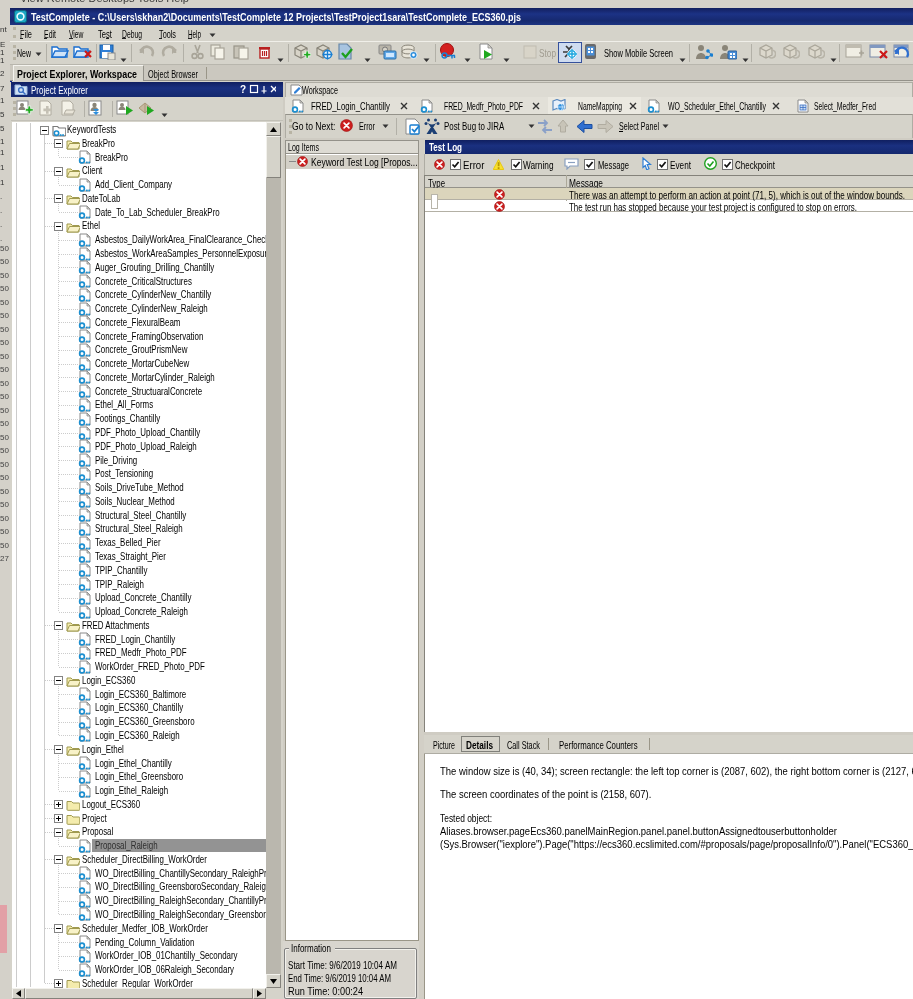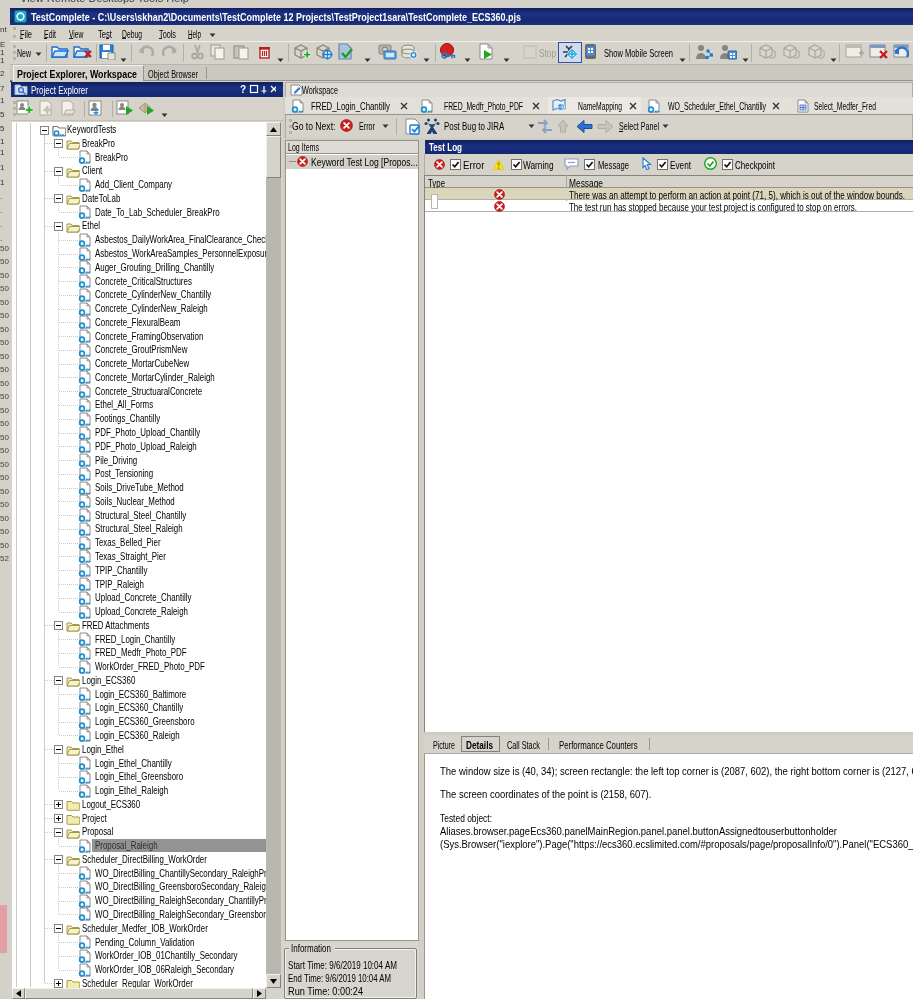--- a/index.html
+++ b/index.html
@@ -42,21 +42,21 @@
 <div style="left:0px;top:419px;width:9px;height:10px;font-size:8px;color:#444;overflow:hidden;line-height:9px;">50</div>
 <div style="left:0px;top:433px;width:9px;height:10px;font-size:8px;color:#444;overflow:hidden;line-height:9px;">50</div>
 <div style="left:0px;top:446px;width:9px;height:10px;font-size:8px;color:#444;overflow:hidden;line-height:9px;">50</div>
 <div style="left:0px;top:460px;width:9px;height:10px;font-size:8px;color:#444;overflow:hidden;line-height:9px;">50</div>
 <div style="left:0px;top:473px;width:9px;height:10px;font-size:8px;color:#444;overflow:hidden;line-height:9px;">50</div>
 <div style="left:0px;top:487px;width:9px;height:10px;font-size:8px;color:#444;overflow:hidden;line-height:9px;">50</div>
 <div style="left:0px;top:500px;width:9px;height:10px;font-size:8px;color:#444;overflow:hidden;line-height:9px;">50</div>
 <div style="left:0px;top:514px;width:9px;height:10px;font-size:8px;color:#444;overflow:hidden;line-height:9px;">50</div>
 <div style="left:0px;top:527px;width:9px;height:10px;font-size:8px;color:#444;overflow:hidden;line-height:9px;">50</div>
 <div style="left:0px;top:541px;width:9px;height:10px;font-size:8px;color:#444;overflow:hidden;line-height:9px;">50</div>
-<div style="left:0px;top:554px;width:9px;height:10px;font-size:8px;color:#444;overflow:hidden;line-height:9px;">52</div>
+<div style="left:0px;top:554px;width:9px;height:10px;font-size:8px;color:#444;overflow:hidden;line-height:9px;">27</div>
 <div style="left:0px;top:905px;width:7px;height:48px;background:#e2a0a6;"></div>
 <div style="left:10px;top:8px;width:903px;height:991px;background:#d5d3ca;border-left:2px solid #10298c;"></div>
 <div style="left:10px;top:8px;width:903px;height:17px;background:linear-gradient(#121f5e,#1c3285 35%,#16296f 75%,#1d3482);"></div>
 <svg style="position:absolute;left:14px;top:10px;" width="13" height="13" viewBox="0 0 13 13">
     <rect x="0.5" y="0.5" width="12" height="12" rx="2" fill="#1ba8c4" stroke="#0b6a80"></rect>
     <circle cx="6.5" cy="6.5" r="3.4" fill="none" stroke="#e8fbff" stroke-width="1.6"></circle>
   </svg>
 <div style="left:31px;top:11px;font-size:11px;white-space:nowrap;transform-origin:0 0;transform:scaleX(0.8173);color:#fff;line-height:13px;font-weight:bold;">TestComplete - C:\Users\skhan2\Documents\TestComplete 12 Projects\TestProject1sara\TestComplete_ECS360.pjs</div>
 <div style="left:10px;top:25px;width:903px;height:16px;background:#d5d3ca;"></div>
 <div style="left:13px;top:27px;width:2px;height:11px;border-left:3px dotted #b8b4a4;"></div>

